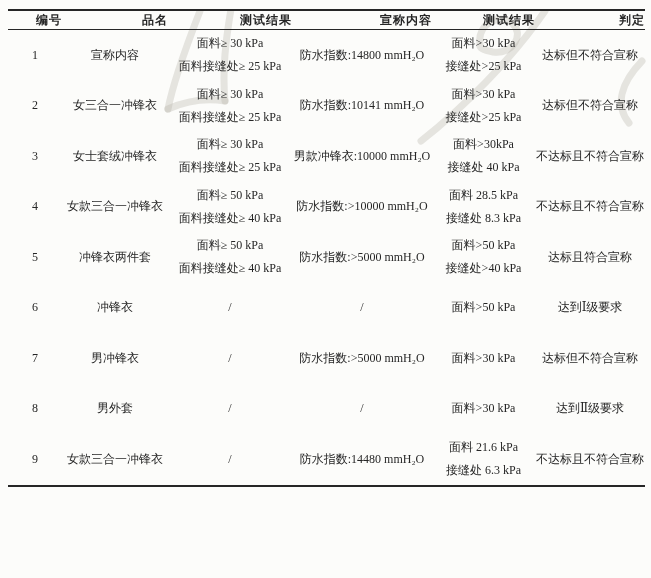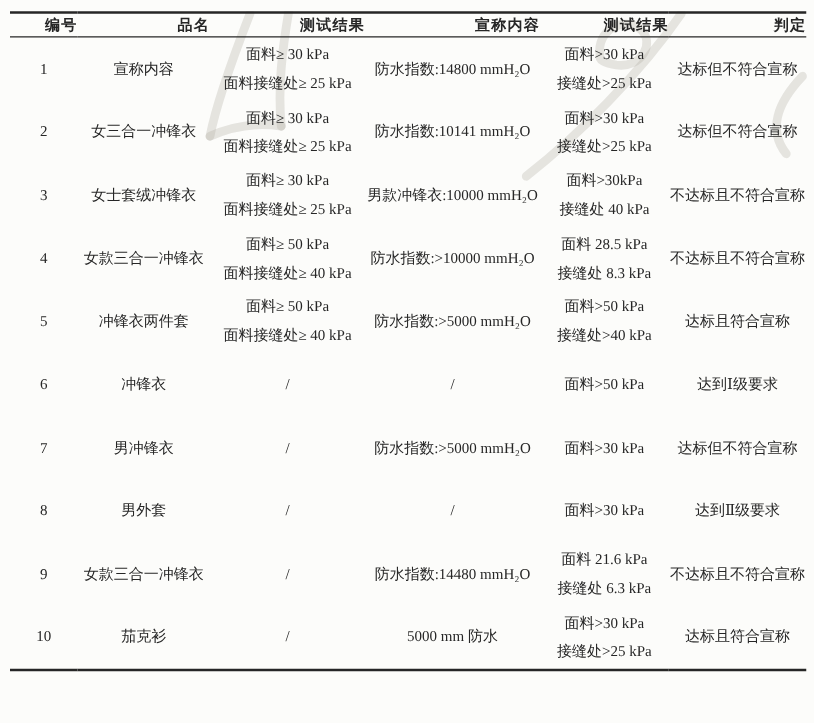--- a/index.html
+++ b/index.html
@@ -289,37 +289,16 @@
             <div class="line">防水指数:14480 mmH₂O</div>
           </td>
           <td>
             <div class="line">面料 21.6 kPa</div>
             <div class="line">接缝处 6.3 kPa</div>
           </td>
           <td>
             <div class="line">不达标且不符合宣称</div>
           </td>
         </tr>
-        <tr>
-          <td>
-            <div class="line">10</div>
-          </td>
-          <td>
-            <div class="line">茄克衫</div>
-          </td>
-          <td>
-            <div class="line">/</div>
-          </td>
-          <td>
-            <div class="line">5000 mm 防水</div>
-          </td>
-          <td>
-            <div class="line">面料&gt;30 kPa</div>
-            <div class="line">接缝处&gt;25 kPa</div>
-          </td>
-          <td>
-            <div class="line">达标且符合宣称</div>
-          </td>
-        </tr>
       </tbody>
   </table>
 
 </div>
 
 </body></html>

